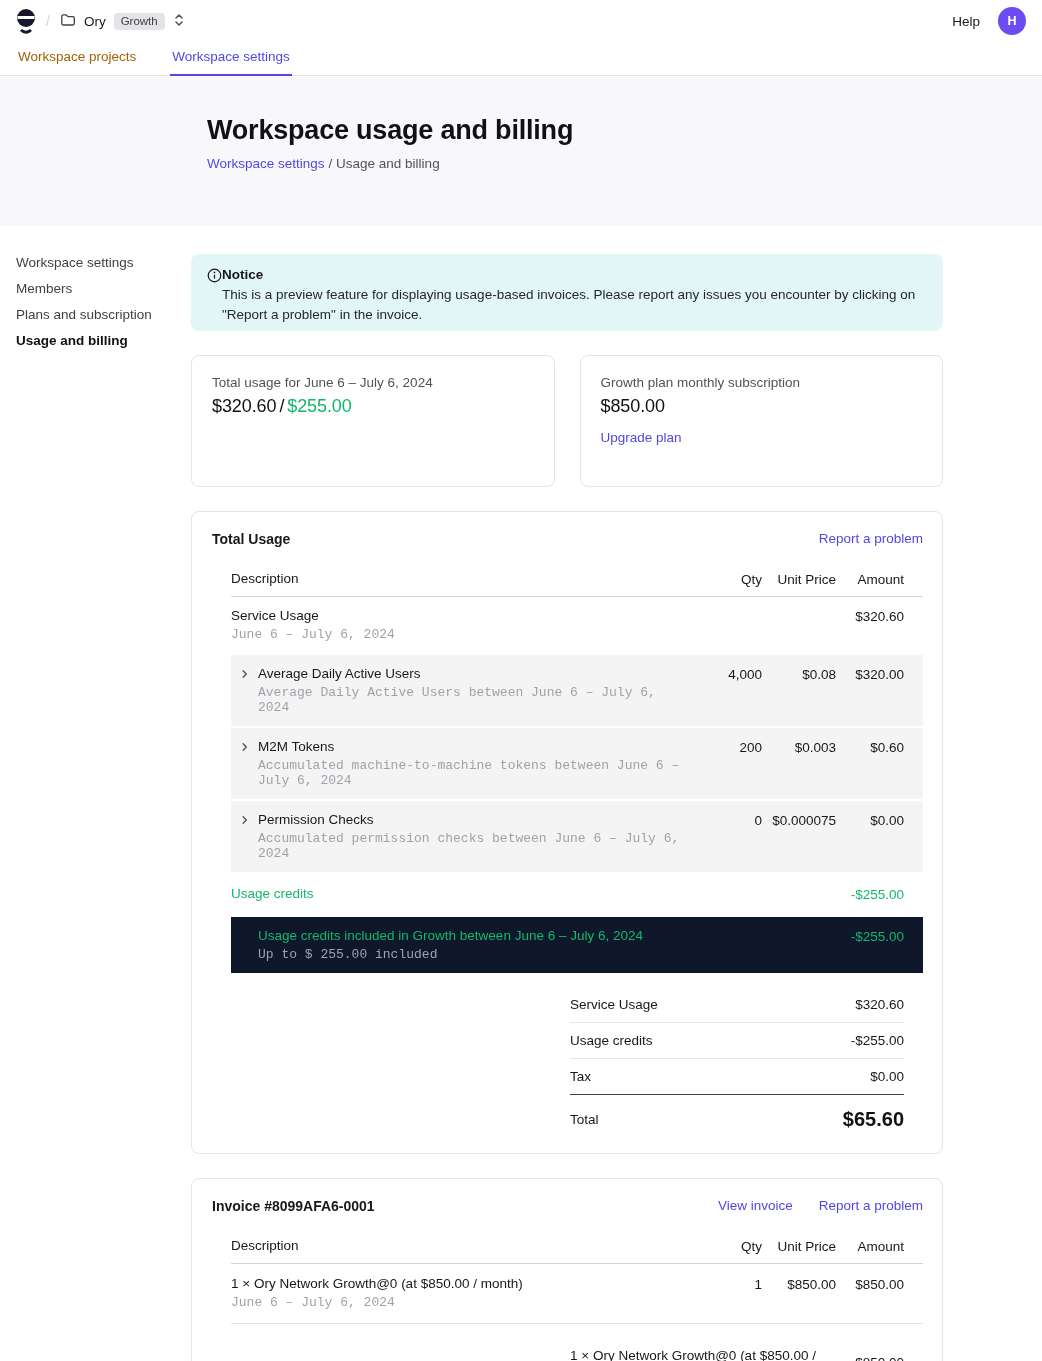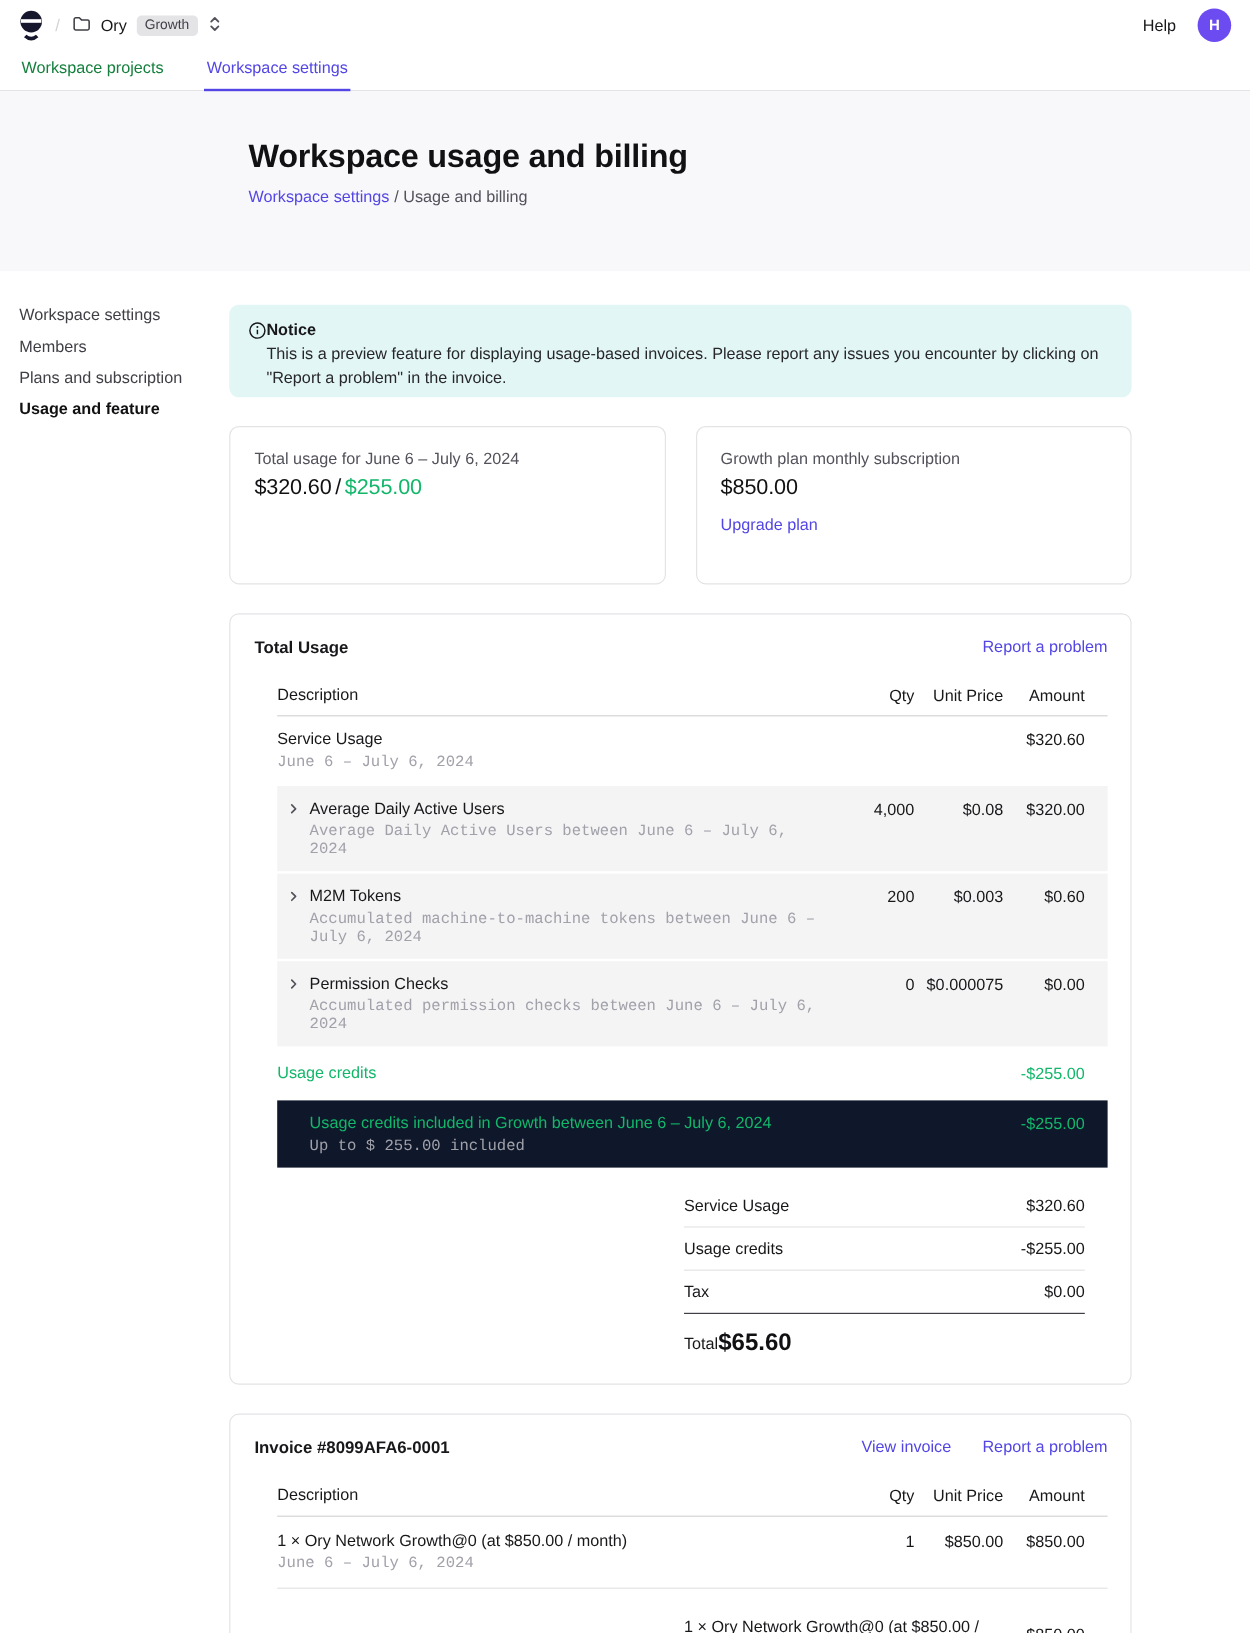--- a/index.html
+++ b/index.html
@@ -18,21 +18,21 @@
   .ws { display:flex; align-items:center; gap:8px; cursor:pointer; }
   .ws-name { font-weight:500; }
   .badge { background:#e4e4e7; color:#3f3f46; font-size:11.5px; font-weight:500; padding:2.5px 7px; border-radius:4px; }
   .topbar-right { margin-left:auto; display:flex; align-items:center; gap:18px; }
   .help { cursor:pointer; }
   .avatar { width:28px; height:28px; border-radius:50%; background:var(--avatar_bg,#6c4cf0); color:#fff;
             font-size:12.5px; font-weight:600; display:flex; align-items:center; justify-content:center; cursor:pointer; }
 
   
   .tabbar { display:flex; gap:32px; padding:0 16px; border-bottom:1px solid #e4e4e7; }
-  .tab { padding:7px 2px 10px; color:#15803d; border-bottom:2px solid transparent; margin-bottom:-1px; cursor:pointer; }
+  .tab { padding:7px 2px 10px; color:#a16207; border-bottom:2px solid transparent; margin-bottom:-1px; cursor:pointer; }
   .tab.active { color:var(--accent,#5346e4); border-bottom-color:var(--accent,#5346e4); }
 
   
   .hero { background:#f8f8fa; height:150px; padding:37px 80px 0 207px; }
   .hero h1 { margin:0; font-size:27px; line-height:34px; font-weight:700; letter-spacing:-0.2px; color:#111113; }
   .breadcrumb { margin-top:9px; color:#52525b; }
   .breadcrumb .rest { margin-left:4px; }
 
   
   .content { display:flex; align-items:flex-start; }
@@ -77,21 +77,21 @@
   .credit-row .row-title, .credit-row .num, .green-text { color:var(--green,#12b76a); }
   .credit-detail { background:#0f172a; margin-top:2px; }
   .credit-detail .desc-pad { padding-left:27px; }
   .line-row { padding:12px 19px 13px 0; border-bottom:1px solid #e4e4e7; }
 
   
   .summary { width:334px; margin:14px 19px 0 auto; }
   .sum-row { display:flex; justify-content:space-between; align-items:center; padding:10px 0; border-bottom:1px solid #e4e4e7; }
   .sum-row.pre-total { border-bottom-color:#3f3f46; }
   .sum-label { color:#18181b; }
-  .total-row { display:flex; align-items:center; padding:13px 0 0; }
+  .total-row { display:flex; justify-content:space-between; align-items:center; padding:13px 0 0; }
   .total-amt { font-size:20px; font-weight:700; color:#111113; }
 </style>
 </head>
 <body>
 
 <header class="topbar">
   <span class="logo">
     <svg width="20" height="27" viewBox="0 0 20 27">
       <circle cx="10" cy="10" r="9" fill="#16162d"></circle>
       <rect x="1.5" y="8" width="17" height="3" fill="#ffffff"></rect>
@@ -131,21 +131,21 @@
     <span class="link">Workspace settings</span><span class="rest">/ Usage and billing</span>
   </div>
 </section>
 
 <div class="content">
 
   <aside class="sidebar">
     <div class="side-item">Workspace settings</div>
     <div class="side-item">Members</div>
     <div class="side-item">Plans and subscription</div>
-    <div class="side-item active">Usage and feature</div>
+    <div class="side-item active">Usage and billing</div>
   </aside>
 
   <main class="main">
 
     <div class="notice">
       <span class="notice-icon">
         <svg width="15" height="15" viewBox="0 0 16 16" fill="none" stroke="#18181b" stroke-width="1.3">
           <circle cx="8" cy="8" r="6.7"></circle>
           <line x1="8" y1="7.2" x2="8" y2="11.2"></line>
           <circle cx="8" cy="4.7" r="0.9" fill="#18181b" stroke="none"></circle>

